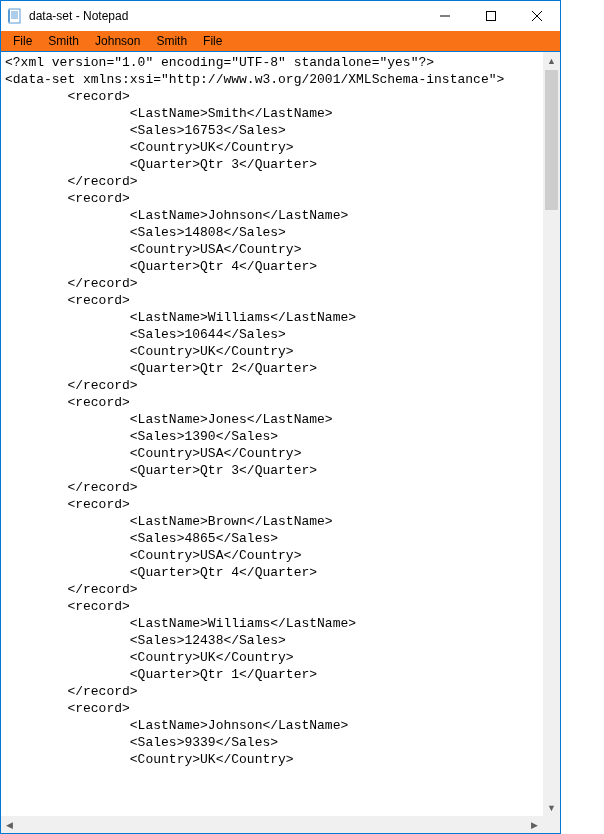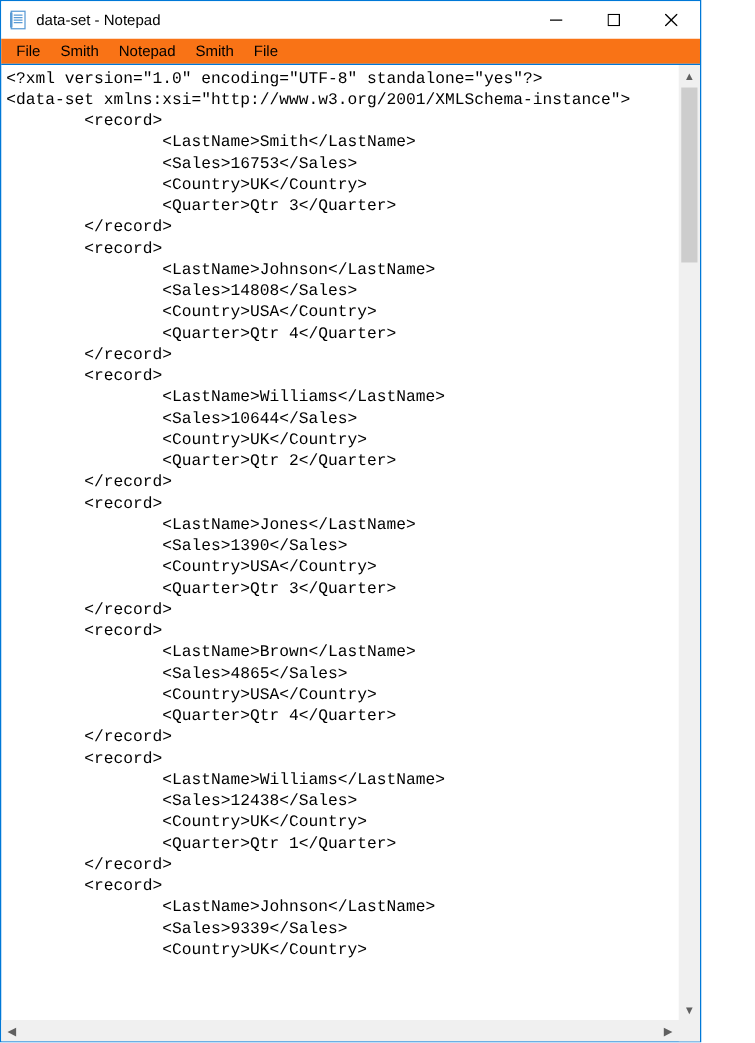--- a/index.html
+++ b/index.html
@@ -155,21 +155,21 @@
       <svg width="10" height="10" viewBox="0 0 10 10">
           <line x1="0" y1="0" x2="10" y2="10" stroke="#000" stroke-width="1"></line>
           <line x1="10" y1="0" x2="0" y2="10" stroke="#000" stroke-width="1"></line>
         </svg>
     </div>
   </div>
 
   <div class="menubar">
     <div class="menu-item">File</div>
     <div class="menu-item">Smith</div>
-    <div class="menu-item">Notepad</div>
+    <div class="menu-item">Johnson</div>
     <div class="menu-item">Smith</div>
     <div class="menu-item">File</div>
   </div>
 
   <div class="content-wrap">
     <div class="content">
       <div class="text-area" id="text-area">&lt;?xml version="1.0" encoding="UTF-8" standalone="yes"?&gt;
 &lt;data-set xmlns:xsi="http://www.w3.org/2001/XMLSchema-instance"&gt;
         &lt;record&gt;
                 &lt;LastName&gt;Smith&lt;/LastName&gt;

